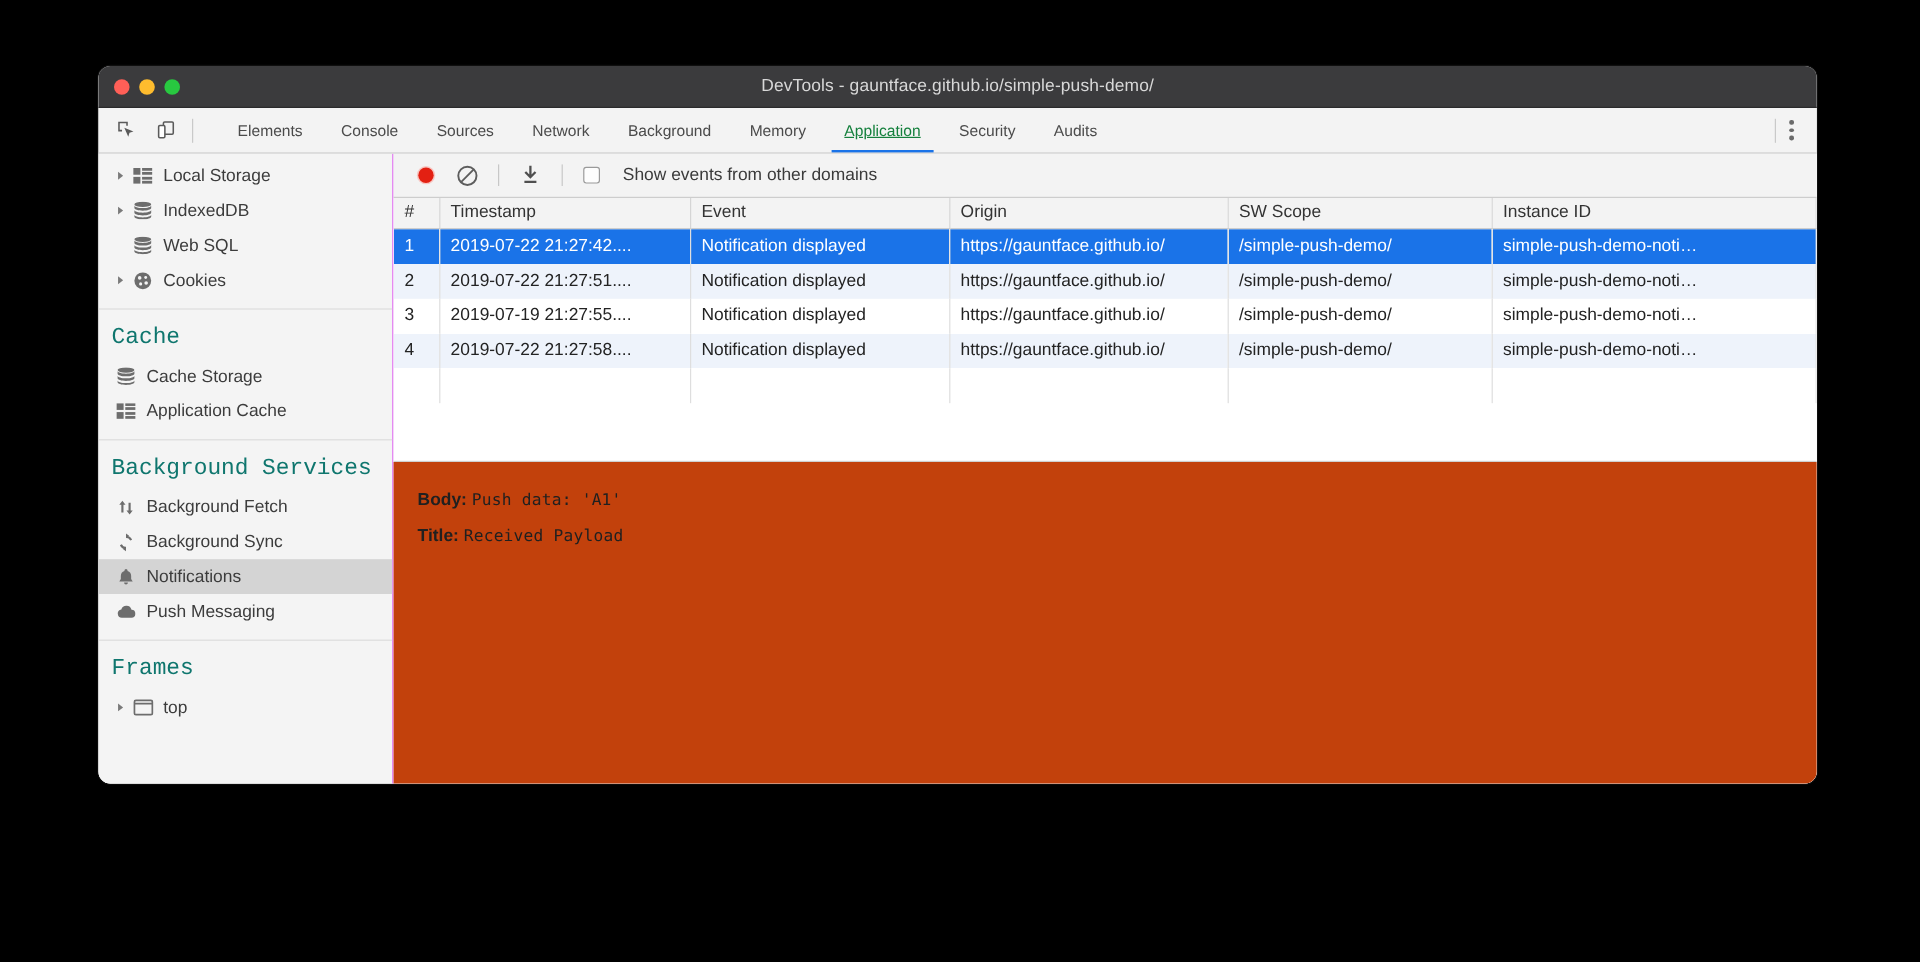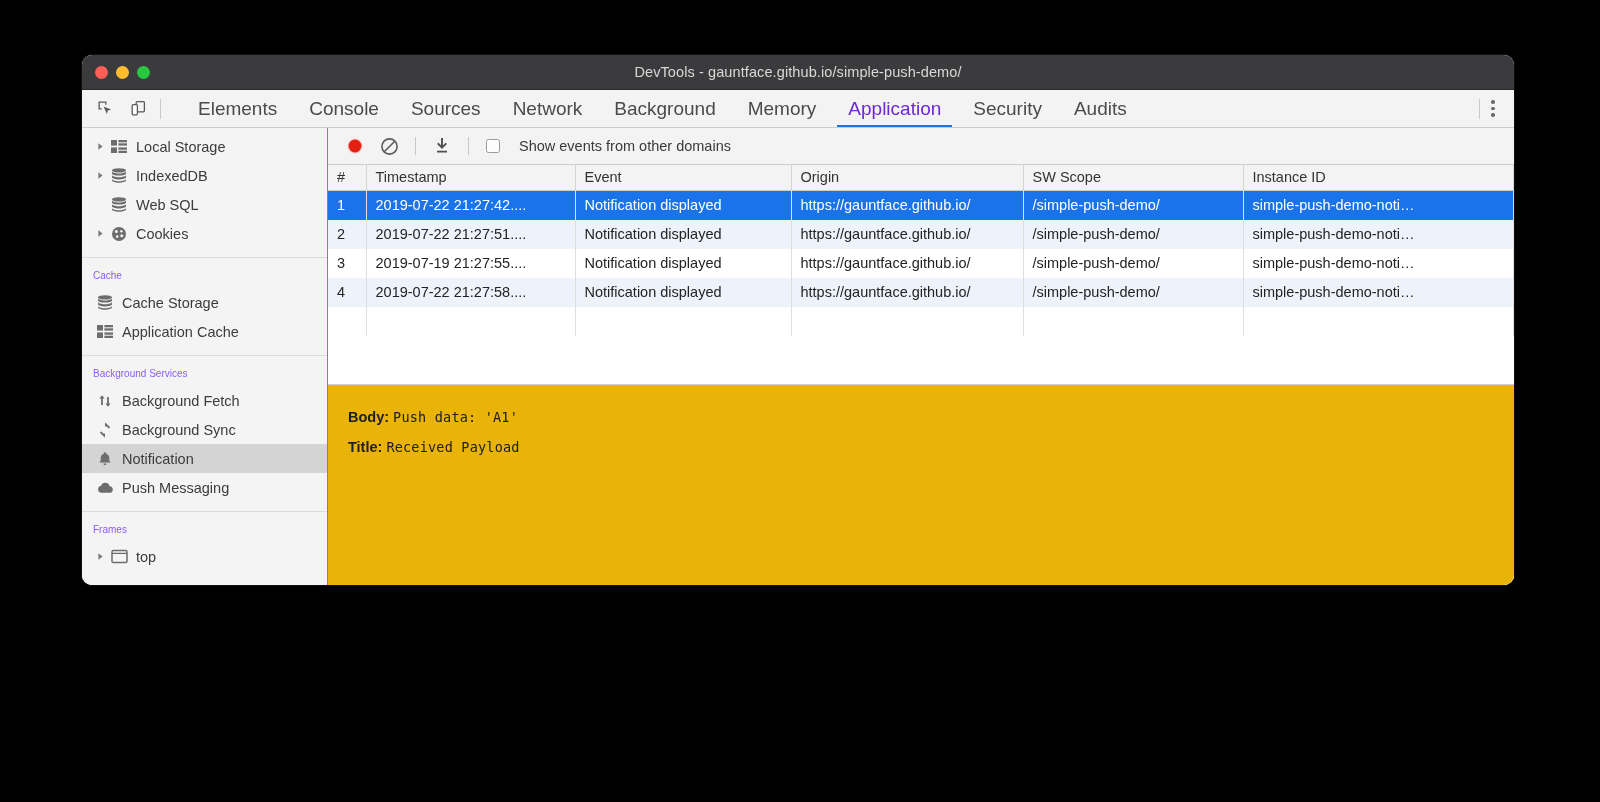--- a/index.html
+++ b/index.html
@@ -18,21 +18,21 @@
     height: 802px;
     background: #000000;
   }
 
   
   .window {
     position: absolute;
     left: 82px;
     top: 55px;
     width: 1432px;
-    height: 530px;
+    height: 598px;
     border-radius: 10px;
     overflow: hidden;
     background: #ffffff;
     box-shadow: 0 0 0 1px rgba(255,255,255,0.06);
   }
 
   .titlebar {
     position: relative;
     height: 34px;
     background: #3b3b3d;
@@ -97,26 +97,26 @@
   .tabs {
     display: flex;
     align-items: stretch;
     flex: 1;
     padding-left: 12px;
   }
   .tab {
     display: flex;
     align-items: center;
     padding: 0 16px;
-    font-size: 19px;
+    font-size: 13px;
     color: #4b4b4b;
     position: relative;
     white-space: nowrap;
   }
-  .tab.active { color: #6d28d9; }
+  .tab.active { color: #15803d; text-decoration: underline; }
   .tab.active::after {
     content: "";
     position: absolute;
     left: 5px; right: 5px; bottom: 0;
     height: 2.5px;
     background: #1a73e8;
   }
   .tabstrip-right {
     display: flex;
     align-items: center;
@@ -151,23 +151,24 @@
     padding-top: 4px;
     box-sizing: border-box;
   }
   .side-group { padding-bottom: 5px; }
   .side-group + .side-group {
     border-top: 1px solid #dcdcdc;
     padding-top: 9px;
     margin-top: 4px;
   }
   .group-title {
-    font-size: 10px;
-    color: #8b5cf6;
+    font-size: 19px;
+    color: #0f766e;
     padding: 3px 0 7px 11px;
+    font-family: Liberation Mono, monospace;
   }
   .side-item {
     display: flex;
     align-items: center;
     height: 29px;
     padding-left: 11px;
     font-size: 14.5px;
     color: #3c3c3c;
     white-space: nowrap;
   }
@@ -287,21 +288,21 @@
   .col-num    { width: 38px; }
   .col-ts     { width: 209px; }
   .col-event  { width: 216px; }
   .col-origin { width: 232px; }
   .col-scope  { width: 220px; }
 
   
   .detail {
     flex: 1;
     padding: 17px 0 0 20px;
-    background: #eab308;
+    background: #c2410c;
     overflow: hidden;
   }
   .detail-row {
     font-size: 14.5px;
     line-height: 30px;
     color: #202020;
     white-space: nowrap;
   }
   .detail-key {
     font-weight: bold;
@@ -507,21 +508,21 @@
               </span>
             <span>Background Sync</span>
           </div>
           <div class="side-item indent selected">
             <span class="side-icon">
                 <svg width="16" height="16" viewBox="0 0 16 16">
                   <path d="M8 1.2 a1.3 1.3 0 0 1 1.3 1.3 v.4 a4.3 4.3 0 0 1 3 4.1 v2.6 l1.3 1.9 H2.4 l1.3 -1.9 V7 a4.3 4.3 0 0 1 3 -4.1 V2.5 A1.3 1.3 0 0 1 8 1.2 Z" fill="#6d6d6d"></path>
                   <path d="M6.4 12.5 h3.2 a1.6 1.6 0 0 1 -3.2 0 Z" fill="#6d6d6d"></path>
                 </svg>
               </span>
-            <span>Notification</span>
+            <span>Notifications</span>
           </div>
           <div class="side-item indent">
             <span class="side-icon">
                 <svg width="17" height="14" viewBox="0 0 17 14">
                   <path d="M4.6 11.8 a3.5 3.5 0 0 1 -.5 -6.96 A4.4 4.4 0 0 1 12.6 5.2 a3.3 3.3 0 0 1 -.3 6.6 Z" fill="#6d6d6d"></path>
                 </svg>
               </span>
             <span>Push Messaging</span>
           </div>
         </div>

